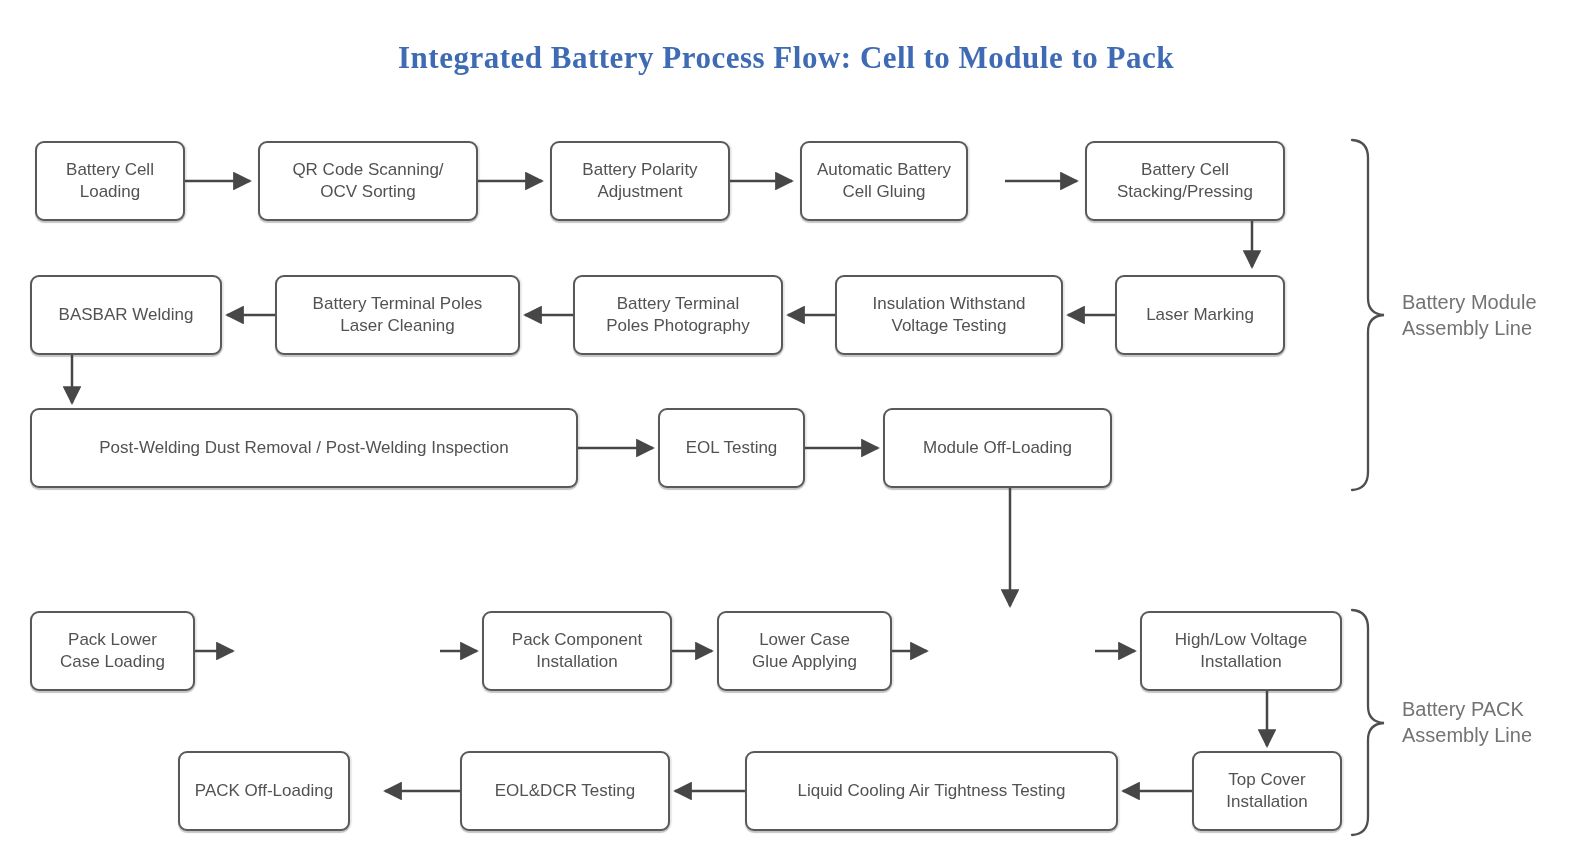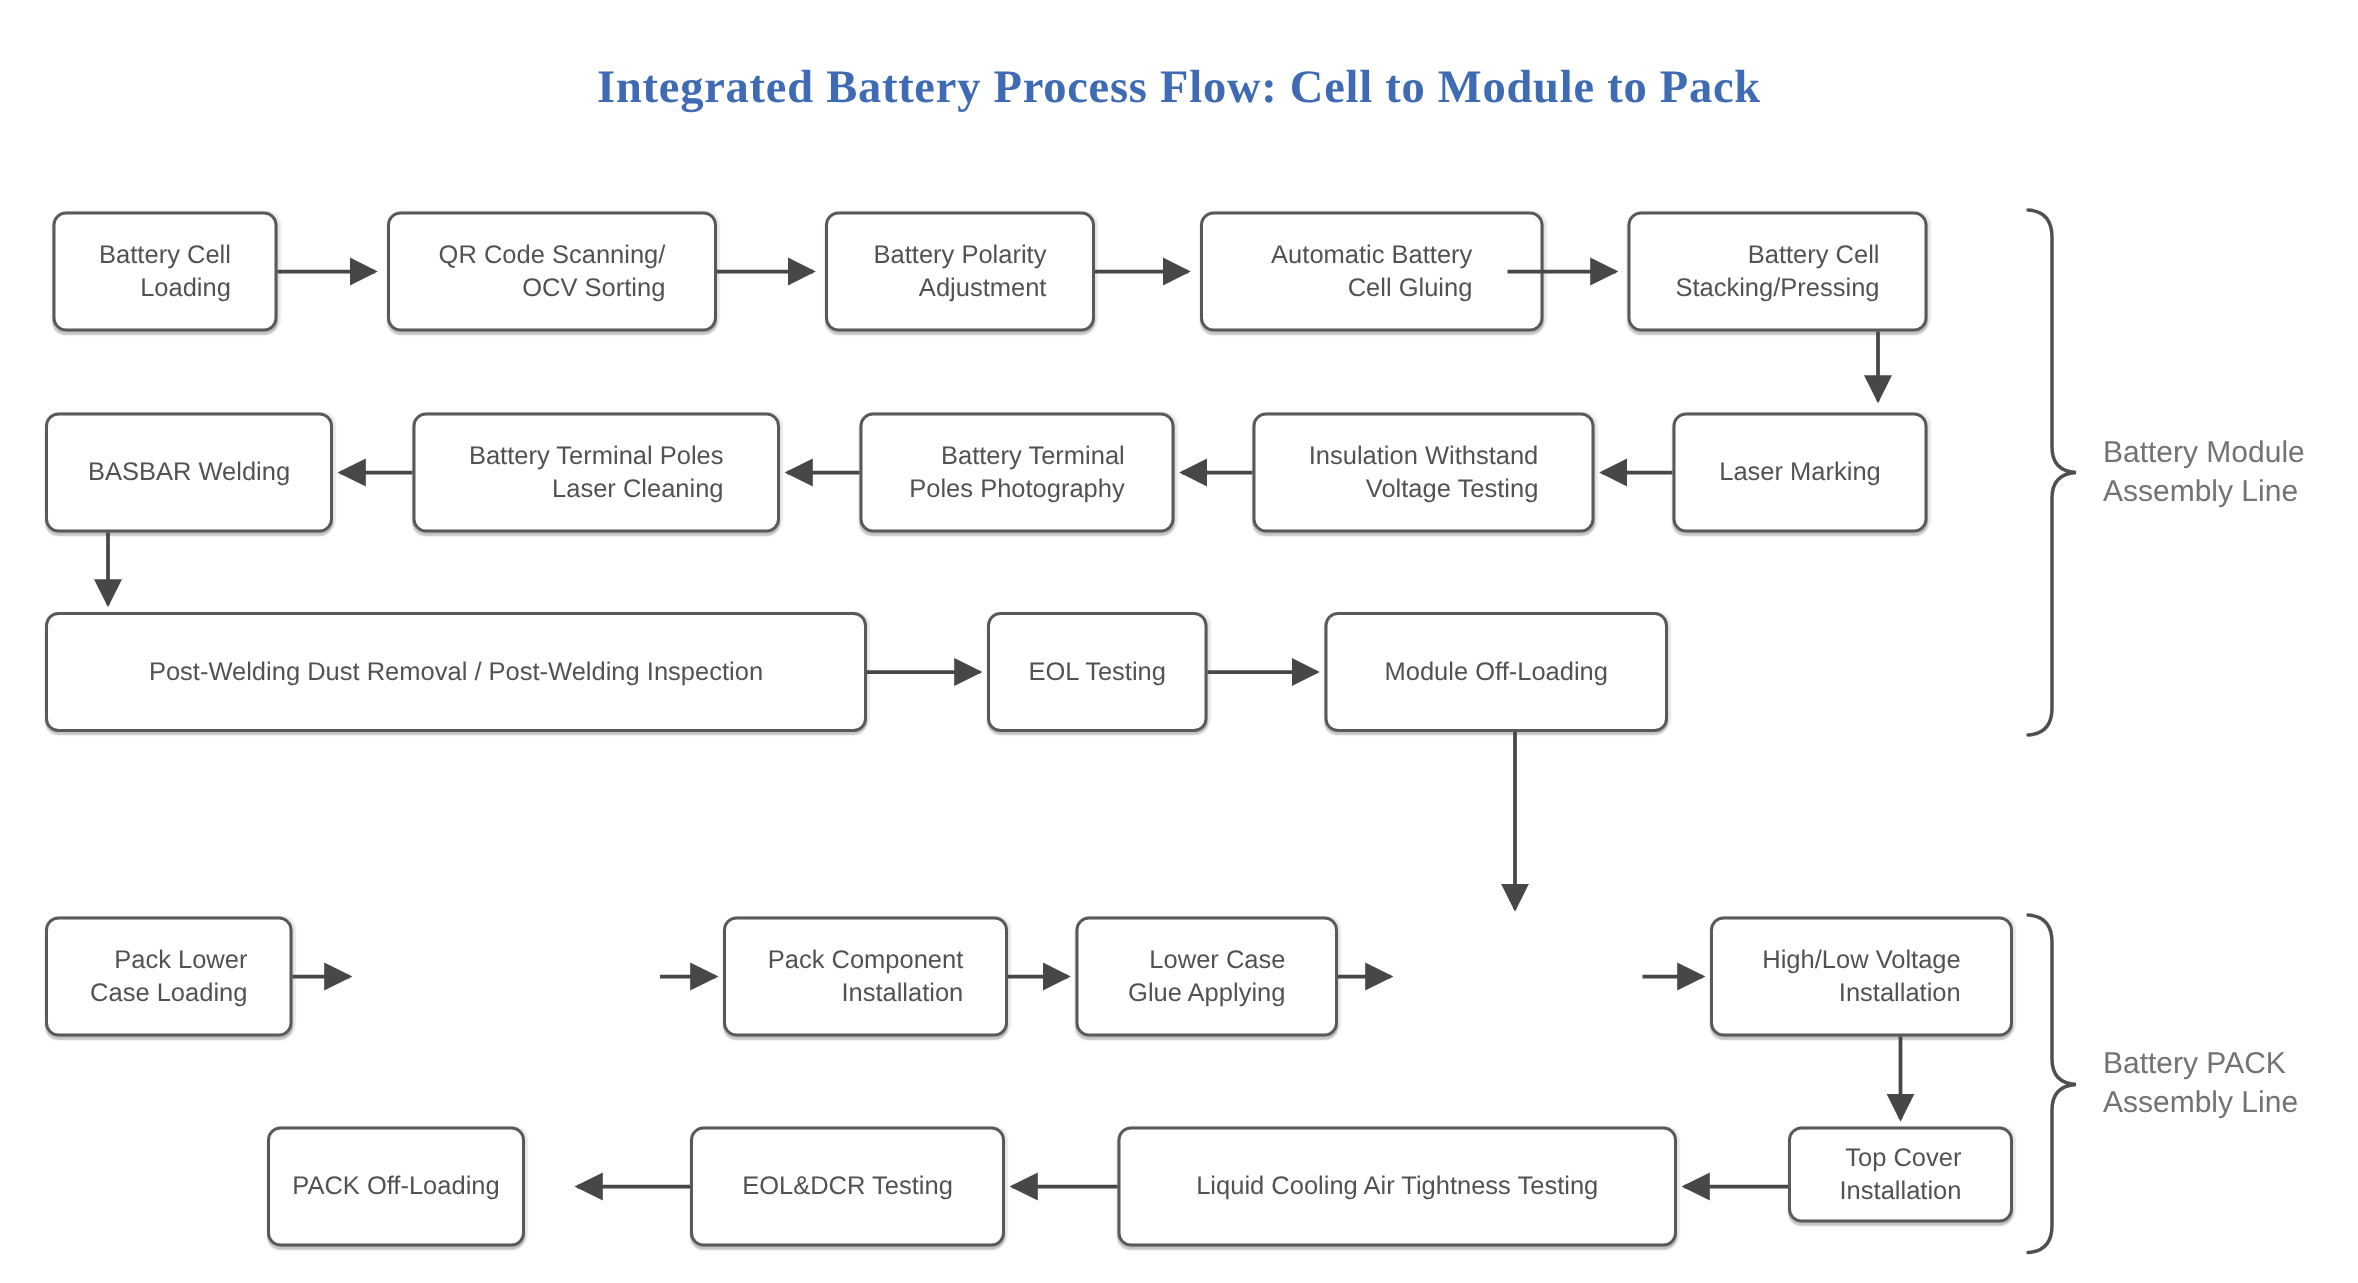--- a/index.html
+++ b/index.html
@@ -32,21 +32,21 @@
     box-shadow: 0 2px 1px rgba(90,90,90,0.35), 2px 0 1px rgba(90,90,90,0.12);
     display: flex;
     align-items: center;
     justify-content: center;
     text-align: center;
     color: #525252;
     font-size: 17px;
     line-height: 1.28;
     padding: 4px 6px;
   }
-  .node span { white-space: pre-line; text-align: right; }
+  .node span { white-space: pre-line; }
   .arrows { position: absolute; left: 0; top: 0; width: 1572px; height: 855px; pointer-events: none; }
   .bracket-label {
     position: absolute;
     color: #737373;
     font-size: 20px;
     line-height: 1.3;
     white-space: pre-line;
   }
 </style>
 </head>
@@ -61,21 +61,21 @@
 Loading</span>
     </div>
   <div class="node" style="left:258px;top:113px;width:220px;height:80px">
       <span>QR Code Scanning/
 OCV Sorting</span>
     </div>
   <div class="node" style="left:550px;top:113px;width:180px;height:80px">
       <span>Battery Polarity
 Adjustment</span>
     </div>
-  <div class="node" style="left:800px;top:113px;width:229px;height:80px">
+  <div class="node" style="left:800px;top:113px;width:168px;height:80px">
       <span>Automatic Battery
 Cell Gluing</span>
     </div>
   <div class="node" style="left:1085px;top:113px;width:200px;height:80px">
       <span>Battery Cell
 Stacking/Pressing</span>
     </div>
 
   <div class="node" style="left:30px;top:247px;width:192px;height:80px">
       <span>BASBAR Welding</span>
@@ -125,21 +125,21 @@
 
   <div class="node" style="left:178px;top:723px;width:172px;height:80px">
       <span>PACK Off-Loading</span>
     </div>
   <div class="node" style="left:460px;top:723px;width:210px;height:80px">
       <span>EOL&amp;DCR Testing</span>
     </div>
   <div class="node" style="left:745px;top:723px;width:373px;height:80px">
       <span>Liquid Cooling Air Tightness Testing</span>
     </div>
-  <div class="node" style="left:1192px;top:723px;width:150px;height:64px">
+  <div class="node" style="left:1192px;top:723px;width:150px;height:80px">
       <span>Top Cover
 Installation</span>
     </div>
 
   <svg class="arrows" viewBox="0 0 1572 855" xmlns="http://www.w3.org/2000/svg">
     <defs>
       <marker id="ah" viewBox="0 0 10 10" refX="9" refY="5" markerWidth="7.5" markerHeight="7.5" orient="auto-start-reverse">
         <path d="M0,0 L10,5 L0,10 z" fill="#474747"></path>
       </marker>
     </defs>

